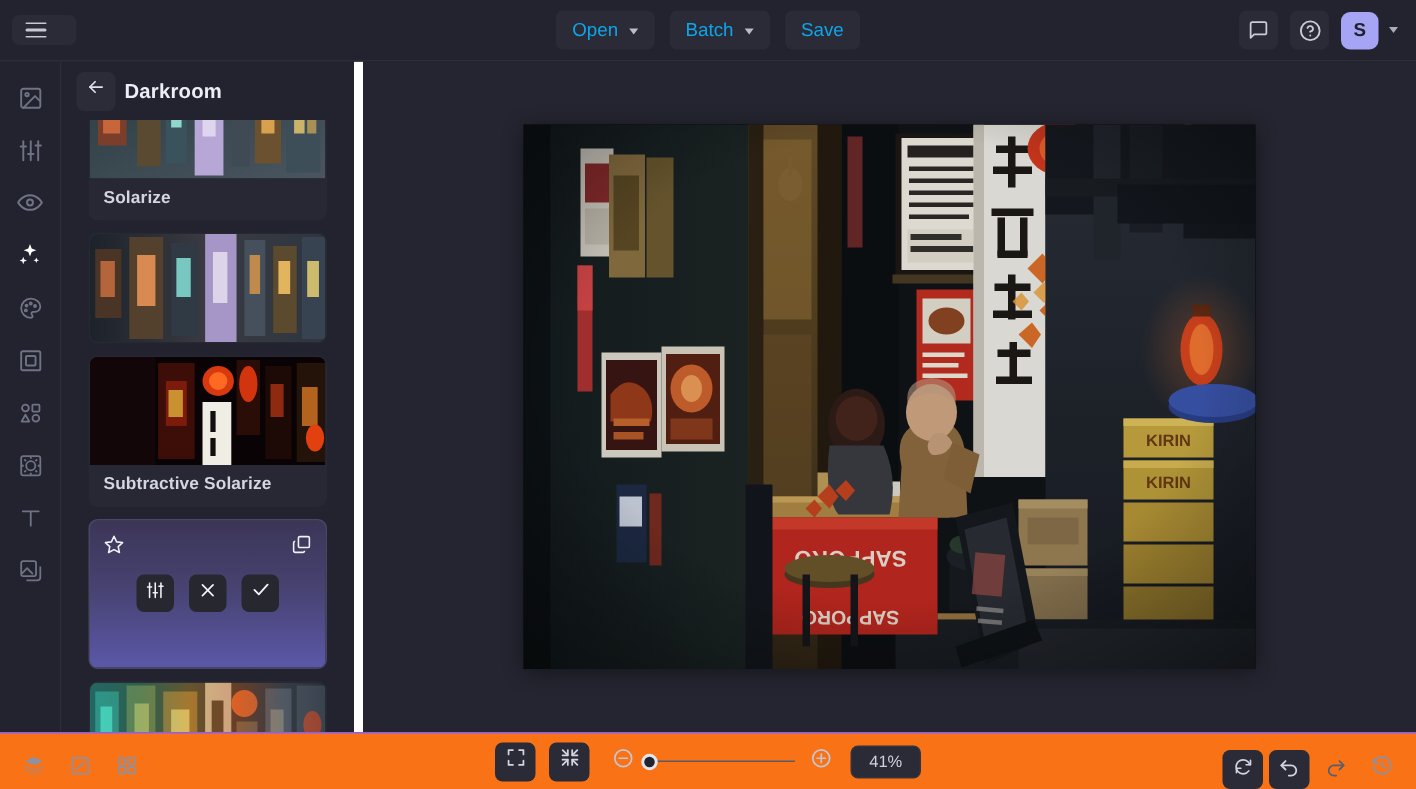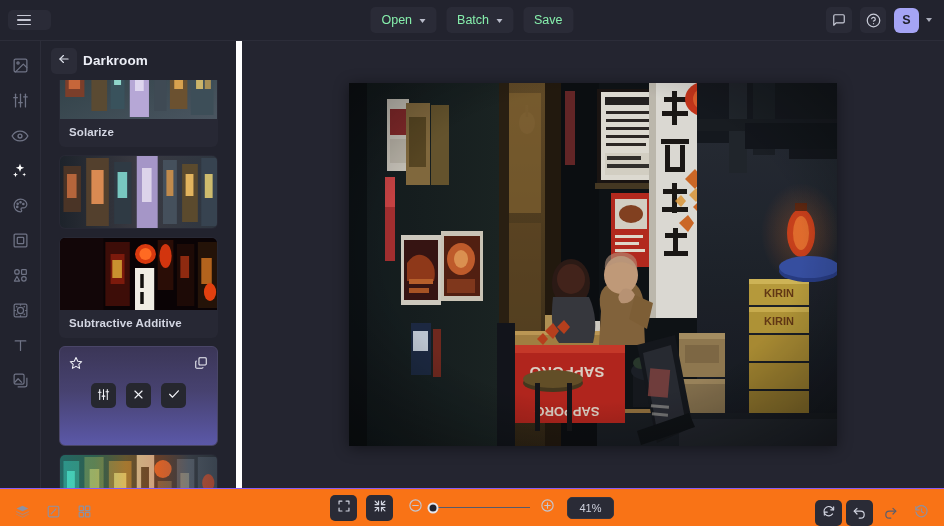--- a/index.html
+++ b/index.html
@@ -38,21 +38,21 @@
   .brand-label { color: #e6e8f0; font-size: 12.5px; letter-spacing: .1px; }
 
   .center-group {
     position: absolute; left: 50%; top: 50%;
     transform: translate(-50%, -50%);
     display: flex; align-items: center; gap: 10px;
   }
   .tbtn {
     background: #2a2b37;
     border: none; border-radius: 5px;
-    color: #86efac;
+    color: #0ea5e9;
     font-family: "Liberation Sans", sans-serif;
     font-size: 12.5px;
     padding: 6px 11px;
     display: flex; align-items: center; gap: 7px;
     cursor: pointer; white-space: nowrap;
   }
   .caret {
     width: 0; height: 0;
     border-left: 3.6px solid transparent;
     border-right: 3.6px solid transparent;
@@ -498,21 +498,21 @@
               <rect x="92" y="54" width="4" height="12" fill="#12100e"></rect>
               <rect x="112" y="2" width="18" height="50" fill="#2a0d06"></rect>
               <ellipse cx="121" cy="18" rx="7" ry="12" fill="#d2350e"></ellipse>
               <rect x="134" y="6" width="20" height="62" fill="#1d0a06"></rect>
               <rect x="138" y="18" width="10" height="22" fill="#8e2a10"></rect>
               <rect x="158" y="4" width="22" height="66" fill="#241308"></rect>
               <rect x="162" y="20" width="12" height="26" fill="#b3631d"></rect>
               <ellipse cx="172" cy="54" rx="7" ry="9" fill="#e2400f"></ellipse>
             </svg>
           </div>
-          <div class="preset-label">Subtractive Additive</div>
+          <div class="preset-label">Subtractive Solarize</div>
         </div>
 
         <div class="preset active">
           <span class="act-star">
             <svg width="14" height="14" viewBox="0 0 24 24" fill="none" stroke="#f1f2f8" stroke-width="1.8" stroke-linejoin="round">
               <polygon points="12 2.6 15 9 21.8 9.8 16.8 14.4 18.2 21.2 12 17.8 5.8 21.2 7.2 14.4 2.2 9.8 9 9"></polygon>
             </svg>
           </span>
           <span class="act-copy">
             <svg width="14" height="14" viewBox="0 0 24 24" fill="none" stroke="#f1f2f8" stroke-width="1.8" stroke-linejoin="round">

